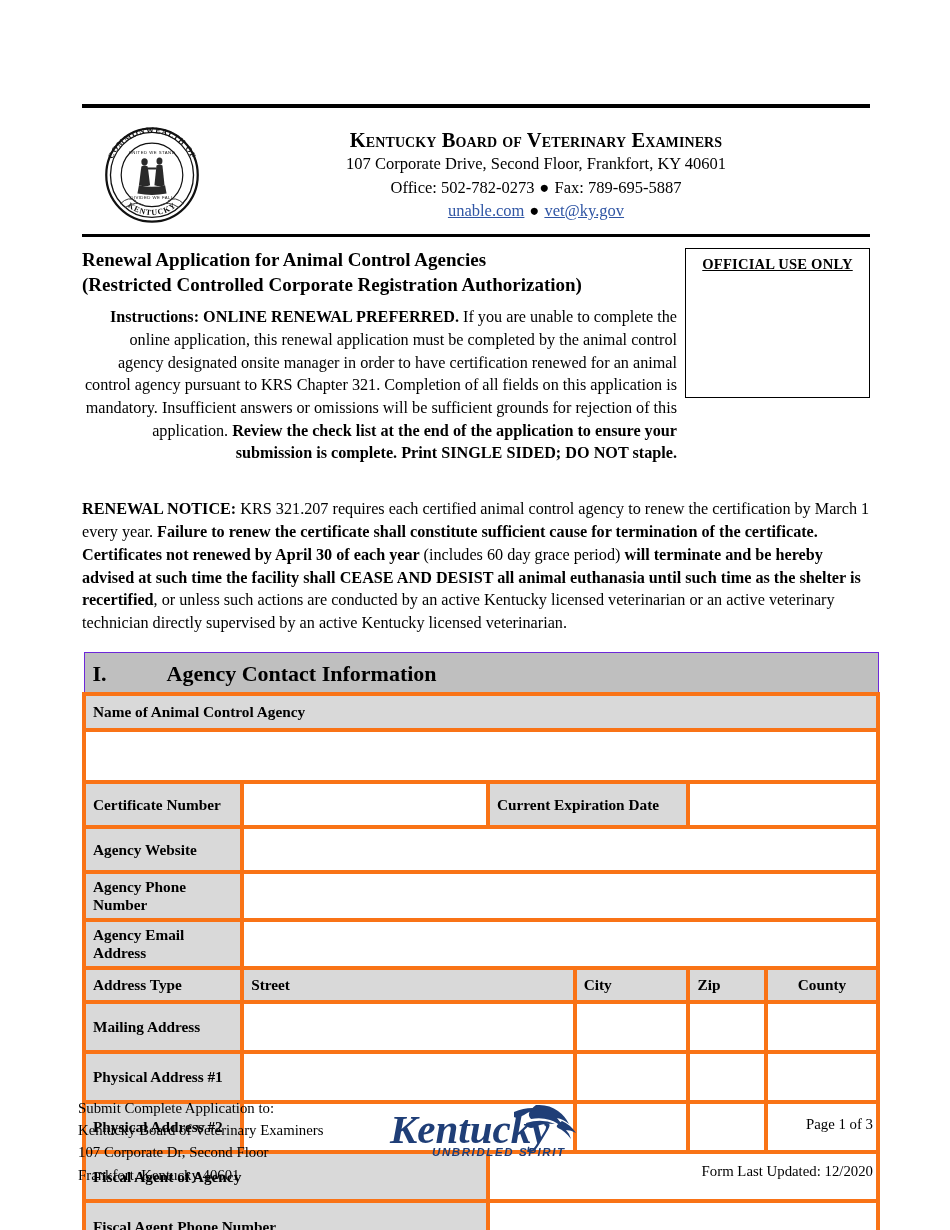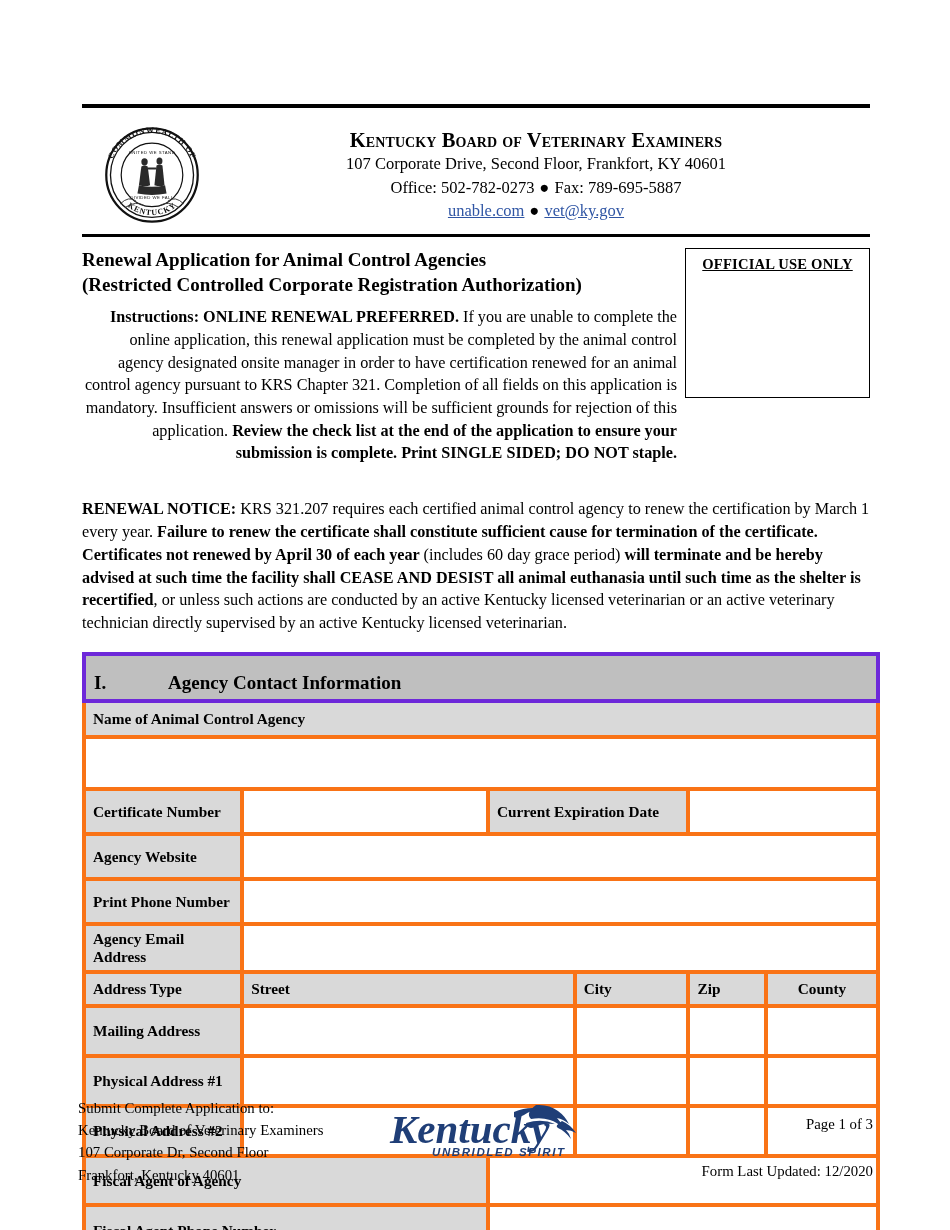--- a/index.html
+++ b/index.html
@@ -142,24 +142,24 @@
   }
   .form-table td {
     border: 4px solid #f97316;
     padding: 4px 7px;
     vertical-align: middle;
     font-size: 15.3px;
     background: #ffffff;
   }
   .sec-head td {
     background: #bfbfbf;
-    border: 4px solid #6d28d9;
-    font-weight: bold;
-    font-size: 19px;
-    padding: 16px 8px 5px 8px;
+    border: 1px solid #6d28d9;
+    font-weight: bold;
+    font-size: 22px;
+    padding: 8px 8px 5px 8px;
   }
   .sec-head .rn { display: inline-block; width: 74px; }
   .lbl {
     background: #d9d9d9 !important;
     font-weight: bold;
   }
   .h-sub td { height: 24px; }
   .h-blank td { height: 40px; }
   .h-row td { height: 33px; border-radius: 6px; }
   .h-addr td { height: 38px; }
@@ -302,21 +302,21 @@
           <td class="lbl">Certificate Number</td>
           <td></td>
           <td class="lbl" colspan="2">Current Expiration Date</td>
           <td colspan="2"></td>
         </tr>
         <tr class="h-row">
           <td class="lbl">Agency Website</td>
           <td colspan="5"></td>
         </tr>
         <tr class="h-row">
-          <td class="lbl">Print Phone Number</td>
+          <td class="lbl">Agency Phone Number</td>
           <td colspan="5"></td>
         </tr>
         <tr class="h-row">
           <td class="lbl">Agency Email Address</td>
           <td colspan="5"></td>
         </tr>
         <tr class="colhdr">
           <td>Address Type</td>
           <td colspan="2">Street</td>
           <td>City</td>

